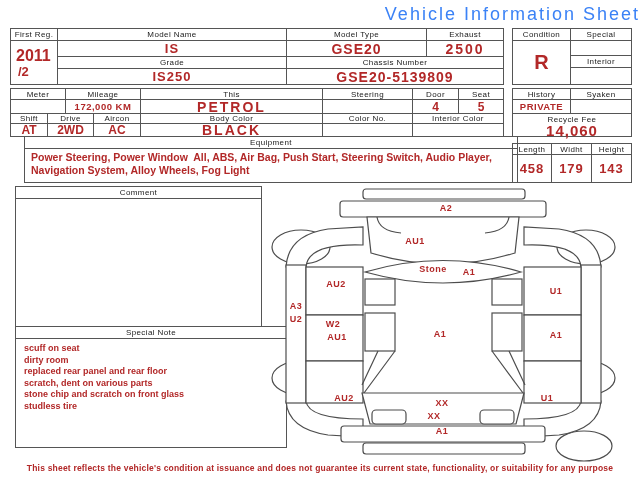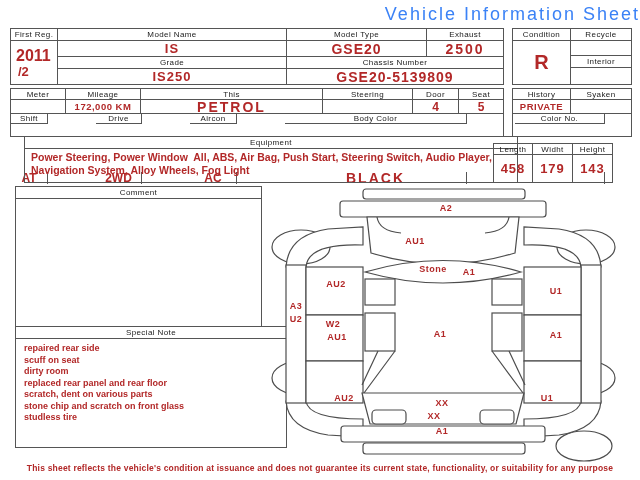--- a/index.html
+++ b/index.html
@@ -50,42 +50,42 @@
     <div class="cell val v14 br bb" style="grid-column:3;grid-row:2;">GSE20</div>
     <div class="cell hdr bb" style="grid-column:4;grid-row:1;">Exhaust</div>
     <div class="cell val v14w bb" style="grid-column:4;grid-row:2;">2500</div>
     <div class="cell hdr bb" style="grid-column:3/5;grid-row:3;">Chassis Number</div>
     <div class="cell val v14" style="grid-column:3/5;grid-row:4;">GSE20-5139809</div>
   </div>
 
   <div class="abs tbl" style="left:512px;top:28px;width:120px;height:57px;grid-template-columns:58px 60px;grid-template-rows:12px 15px 12px 16px;">
     <div class="cell hdr br bb" style="grid-column:1;grid-row:1;">Condition</div>
     <div class="cell val v20 br" style="grid-column:1;grid-row:2/5;">R</div>
-    <div class="cell hdr bb" style="grid-column:2;grid-row:1;">Recycle</div>
+    <div class="cell hdr bb" style="grid-column:2;grid-row:1;">Special</div>
     <div class="cell val v12 bb" style="grid-column:2;grid-row:2;"></div>
     <div class="cell hdr bb" style="grid-column:2;grid-row:3;">Interior</div>
     <div class="cell val v12" style="grid-column:2;grid-row:4;"></div>
   </div>
 
   <div class="abs" style="left:10px;top:88px;width:494px;height:49px;border:1px solid var(--line);">
     <div style="display:grid;grid-template-columns:55px 75px 182px 90px 46px 44px;grid-template-rows:11px 13px;border-bottom:1px solid var(--line);box-sizing:border-box;">
       <div class="cell hdr br bb">Meter</div>
       <div class="cell hdr br bb">Mileage</div>
       <div class="cell hdr br bb">This</div>
       <div class="cell hdr br bb">Steering</div>
       <div class="cell hdr br bb">Door</div>
       <div class="cell hdr bb">Seat</div>
       <div class="cell val v12 br"></div>
       <div class="cell val v10 br">172,000 KM</div>
       <div class="cell val v14w br">PETROL</div>
       <div class="cell val v12 br"></div>
       <div class="cell val v12 br">4</div>
       <div class="cell val v12">5</div>
     </div>
-    <div style="display:grid;grid-template-columns:37px 46px 47px 182px 90px 90px;grid-template-rows:10px 12px;gap:48px;">
+    <div style="display:grid;grid-template-columns:37px 46px 47px 182px 90px 90px;grid-template-rows:10px 12px;">
       <div class="cell hdr br bb">Shift</div>
       <div class="cell hdr br bb">Drive</div>
       <div class="cell hdr br bb">Aircon</div>
       <div class="cell hdr br bb">Body Color</div>
       <div class="cell hdr br bb">Color No.</div>
       <div class="cell hdr bb">Interior Color</div>
       <div class="cell val v12 br">AT</div>
       <div class="cell val v12 br">2WD</div>
       <div class="cell val v12 br">AC</div>
       <div class="cell val v14w br">BLACK</div>
@@ -94,45 +94,48 @@
     </div>
   </div>
 
   <div class="abs" style="left:512px;top:88px;width:120px;height:49px;border:1px solid var(--line);">
     <div style="display:grid;grid-template-columns:58px 60px;grid-template-rows:11px 13px;border-bottom:1px solid var(--line);box-sizing:border-box;">
       <div class="cell hdr br bb">History</div>
       <div class="cell hdr bb">Syaken</div>
       <div class="cell val v10 br">PRIVATE</div>
       <div class="cell val v10"></div>
     </div>
+    <div>
+      <div class="cell hdr" style="height:10px;">Recycle Fee</div>
+      <div class="cell val v15" style="height:12px;">14,060</div>
+    </div>
   </div>
 
   <div class="abs" style="left:24px;top:136px;width:494px;height:47px;border:1px solid var(--line);">
     <div class="sec-hdr hdr">Equipment</div>
     <div class="equip-body">Power Steering, Power Window  All, ABS, Air Bag, Push Start, Steering Switch, Audio Player, Navigation System, Alloy Wheels, Fog Light</div>
   </div>
 
-  <div class="abs tbl" style="left:493px;top:143px;width:120px;height:40px;grid-template-columns:39px 40px 39px;grid-template-rows:11px 27px;">
+  <div class="abs tbl" style="left:512px;top:143px;width:120px;height:40px;grid-template-columns:39px 40px 39px;grid-template-rows:11px 27px;">
     <div class="cell hdr br bb">Length</div>
     <div class="cell hdr br bb">Widht</div>
     <div class="cell hdr bb">Height</div>
     <div class="cell val v13 br">458</div>
     <div class="cell val v13 br">179</div>
     <div class="cell val v13">143</div>
   </div>
 
   <div class="abs" style="left:15px;top:186px;width:247px;height:141px;border:1px solid var(--line);">
     <div class="sec-hdr hdr">Comment</div>
     <div class="sn-body"></div>
   </div>
 
   <div class="abs" style="left:15px;top:326px;width:272px;height:122px;border:1px solid var(--line);">
     <div class="sec-hdr hdr">Special Note</div>
     <div class="sn-body">
-        <div class="sn-line">repaired rear side</div>
         <div class="sn-line">scuff on seat</div>
         <div class="sn-line">dirty room</div>
         <div class="sn-line">replaced rear panel and rear floor</div>
         <div class="sn-line">scratch, dent on various parts</div>
         <div class="sn-line">stone chip and scratch on front glass</div>
         <div class="sn-line">studless tire</div>
       </div>
   </div>
 
   <svg id="car-svg" class="abs" style="left:268px;top:187px;" width="367" height="277" viewBox="0 0 367 277">

